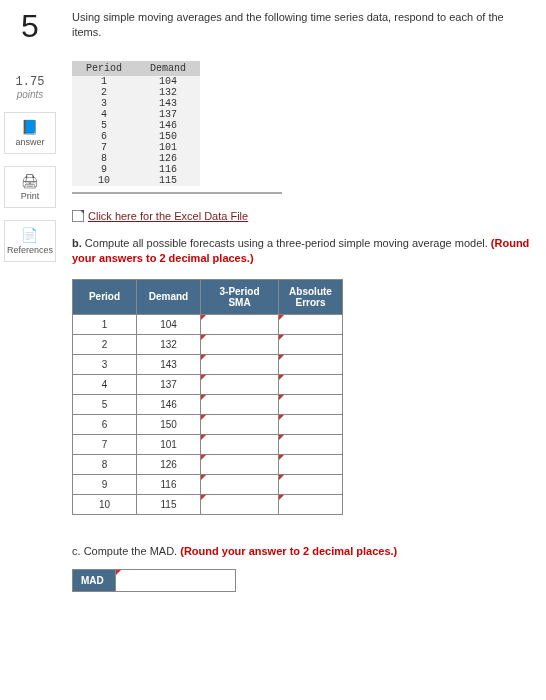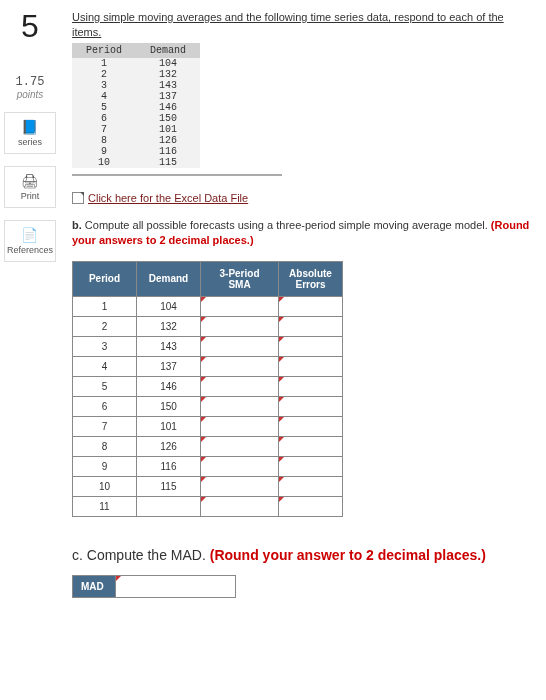--- a/index.html
+++ b/index.html
@@ -5,57 +5,57 @@
   * { box-sizing: border-box; margin: 0; padding: 0; }
   body { font-family: Arial, sans-serif; font-size: 11px; color: #333; background: #fff; width: 546px; }
   .page { display: flex; }
   .sidebar { width: 60px; padding: 8px 4px; text-align: center; }
   .qnum { font-size: 32px; font-weight: 300; color: #222; margin-bottom: 30px; }
   .points-val { font-size: 12px; color: #555; margin-top: 4px; font-family: Liberation Mono, monospace; }
   .points-lbl { font-size: 10px; color: #888; font-style: italic; }
   .tool { margin-top: 12px; border: 1px solid #ddd; padding: 6px 2px; font-size: 9px; color: #555; }
   .tool .ico { font-size: 14px; display: block; margin-bottom: 2px; }
   .main { flex: 1; padding: 10px 12px 20px 12px; }
-  .intro { font-size: 11px; margin-bottom: 2px; line-height: 1.4; text-decoration: underline; }
+  .intro { font-size: 11px; margin-bottom: 20px; line-height: 1.4; }
   .data-table { font-family: 'Courier New', monospace; font-size: 10px; border-collapse: collapse; margin-bottom: 6px; }
   .data-table th { background: #d0d0d0; font-weight: normal; padding: 2px 14px; text-align: center; }
   .data-table td { padding: 0 14px; text-align: center; background: #f2f2f2; }
   .data-hr { height: 2px; background: #aaa; width: 210px; margin-bottom: 16px; }
   .xlink { color: #7a1a1a; text-decoration: underline; font-size: 11px; display: inline-block; margin-bottom: 14px; }
   .xlink-ico { display:inline-block; width:12px; height:12px; background:#fff; border:1px solid #888; position:relative; vertical-align: text-bottom; margin-right:4px; }
   .xlink-ico::after { content:''; position:absolute; right:-1px; top:-1px; width:0; height:0; border-left:4px solid transparent; border-top:4px solid #555; }
   .part { font-size: 11px; line-height: 1.4; margin-bottom: 12px; }
   .part .bold { font-weight: bold; }
   .part .red { color: #c00; font-weight: bold; }
   .ans-table { border-collapse: collapse; font-size: 10px; margin-bottom: 30px; }
   .ans-table th { background: #476b8a; color: #fff; font-weight: bold; padding: 6px 8px; border: 1px solid #888; text-align: center; }
   .ans-table td { border: 1px solid #888; padding: 4px 8px; text-align: center; height: 20px; }
   .ans-table td.period { width: 64px; }
   .ans-table td.demand { width: 64px; }
   .ans-table td.sma { width: 78px; background:#fff; position:relative; }
   .ans-table td.err { width: 64px; background:#fff; position:relative; }
   .ans-table td.sma::before, .ans-table td.err::before { content:''; position:absolute; left:0; top:0; width:0; height:0; border-top:5px solid #c33; border-right:5px solid transparent; }
-  .partc { font-size: 14px; margin-bottom: 12px; }
+  .partc { font-size: 11px; margin-bottom: 12px; }
   .partc .red { color: #c00; font-weight: bold; }
   .mad-row { display:flex; align-items:stretch; }
   .mad-label { background:#476b8a; color:#fff; font-size:10px; font-weight:bold; padding:5px 8px; border:1px solid #888; width:44px; }
   .mad-input { border:1px solid #888; border-left:none; width:120px; position:relative; background:#fff; }
   .mad-input::before { content:''; position:absolute; left:0; top:0; width:0; height:0; border-top:5px solid #c33; border-right:5px solid transparent; }
 </style>
 </head>
 <body>
 
 <div class="page">
   <div class="sidebar">
     <div class="qnum">5</div>
     <div class="points-val">1.75</div>
     <div class="points-lbl">points</div>
     <div class="tool">
       <span class="ico">📘</span>
-      <span>series</span>
+      <span>answer</span>
     </div>
     <div class="tool">
       <span class="ico">🖨</span>
       <span>Print</span>
     </div>
     <div class="tool">
       <span class="ico">📄</span>
       <span>References</span>
     </div>
   </div>
@@ -188,26 +188,20 @@
             <td class="demand">116</td>
             <td class="sma"></td>
             <td class="err"></td>
           </tr>
           <tr>
             <td class="period">10</td>
             <td class="demand">115</td>
             <td class="sma"></td>
             <td class="err"></td>
           </tr>
-          <tr>
-            <td class="period">11</td>
-            <td class="demand"></td>
-            <td class="sma"></td>
-            <td class="err"></td>
-          </tr>
         </tbody>
     </table>
 
     <p class="partc">
       <span class="bold">c.</span>
       <span>Compute the MAD.</span>
       <span class="red">(Round your answer to 2 decimal places.)</span>
     </p>
 
     <div class="mad-row">

